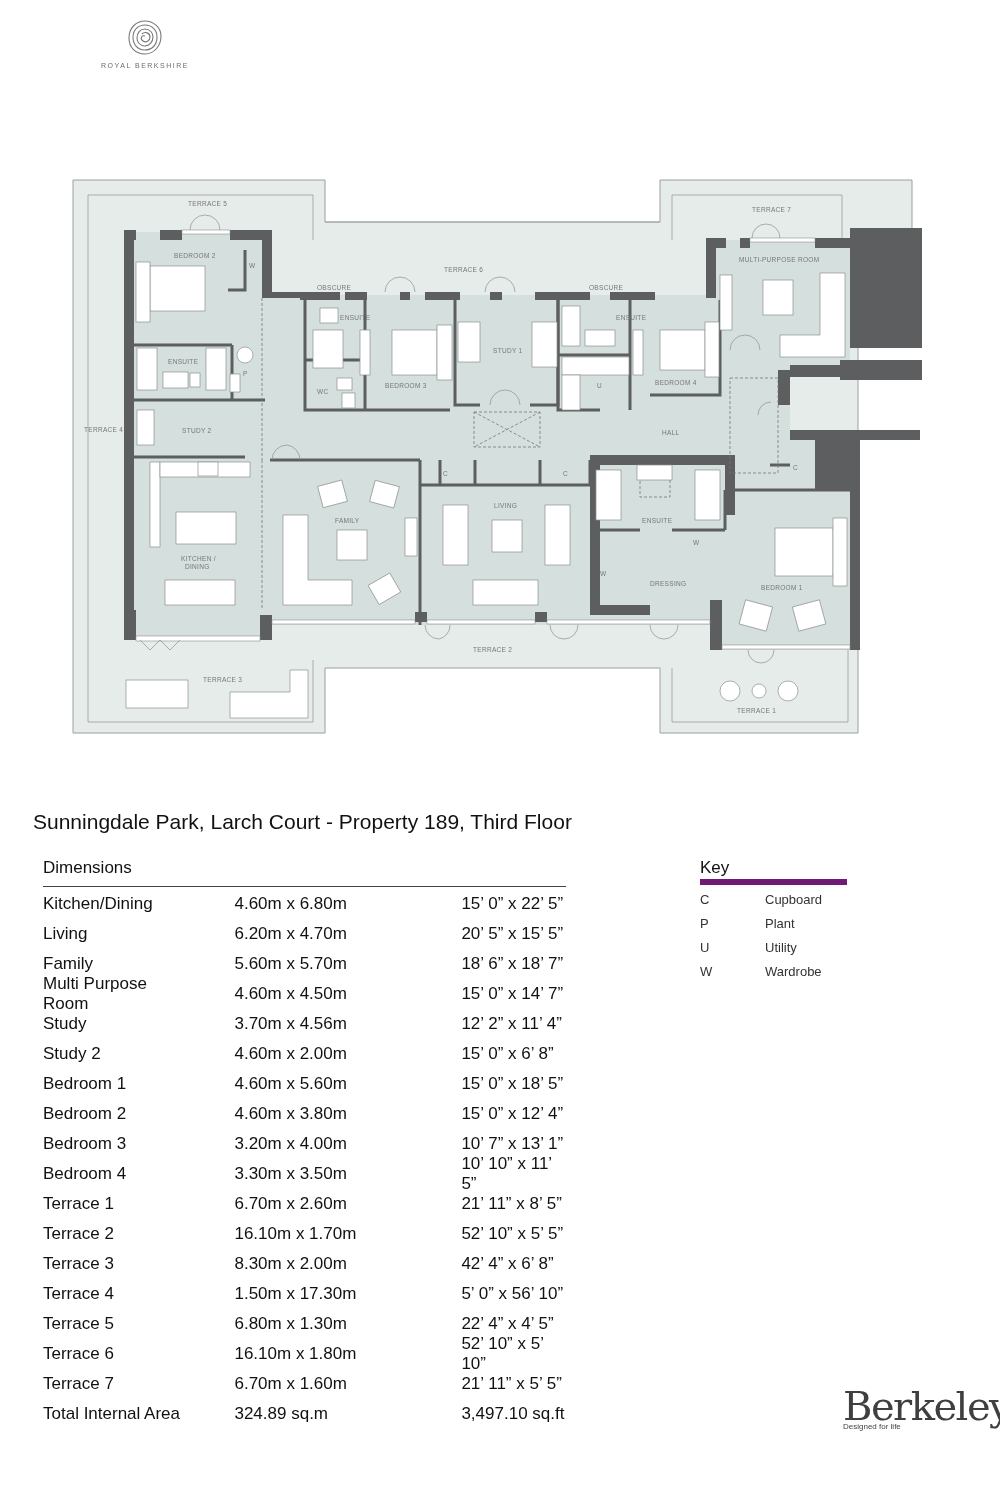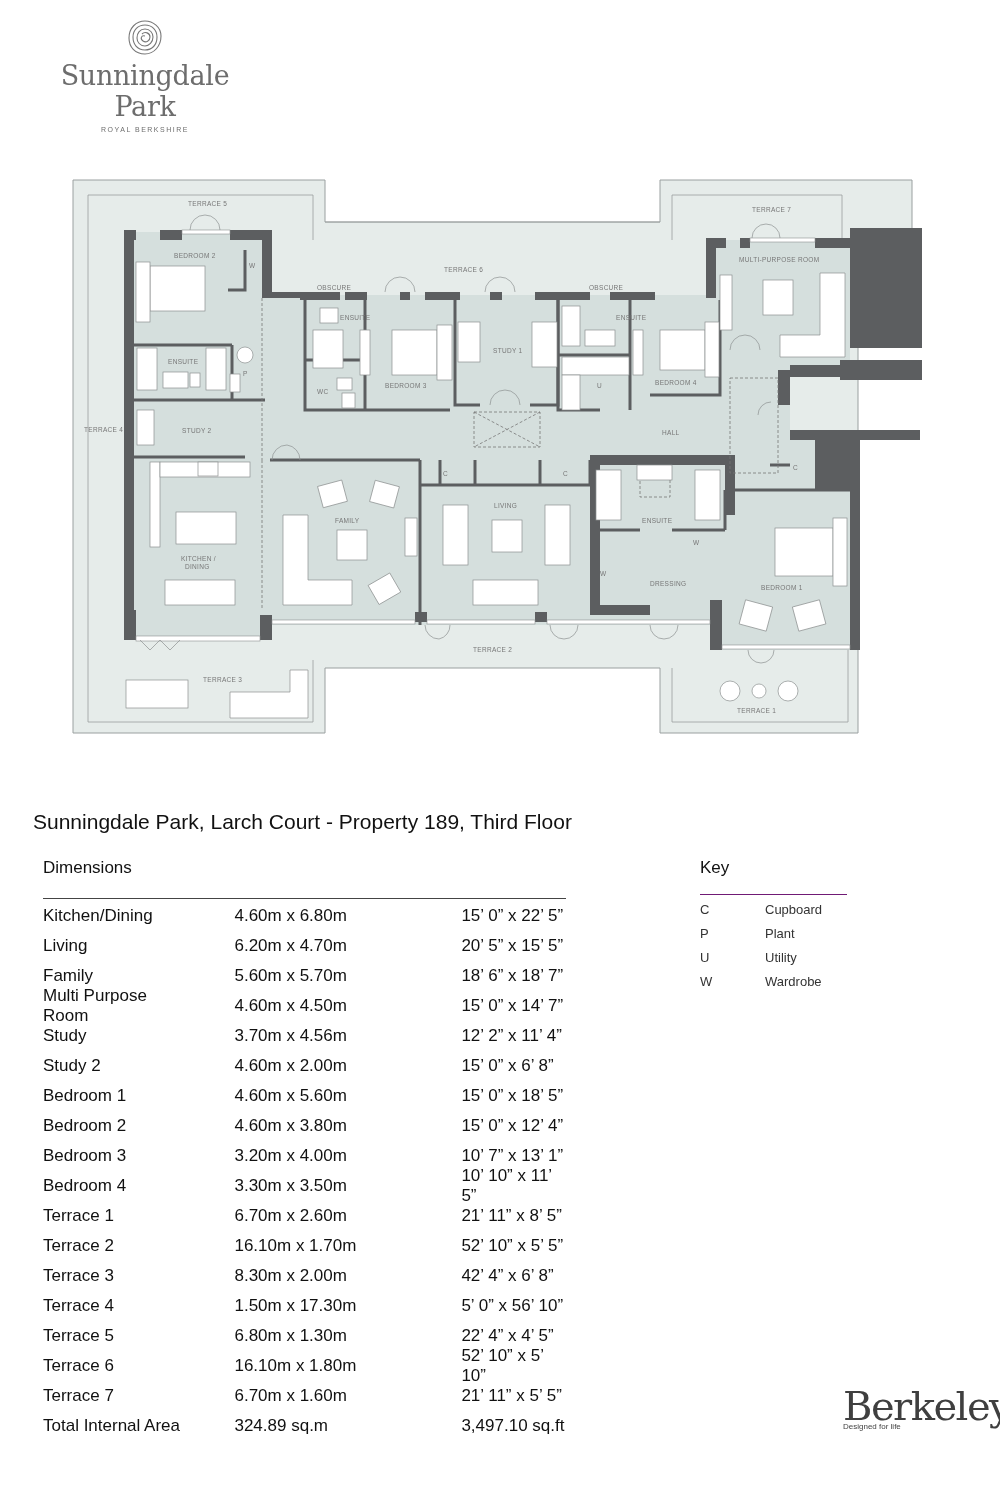--- a/index.html
+++ b/index.html
@@ -8,48 +8,47 @@
   .logo { position: absolute; left: 40px; top: 18px; width: 210px; text-align: center; }
   .logo svg { display: block; margin: 0 auto; }
   .logo-name { font-family: "DejaVu Serif", serif; font-size: 27px; color: #6d6d6d;
                letter-spacing: -0.3px; margin-top: 2px; font-weight: 300; }
   .logo-sub { font-family: "Liberation Sans", sans-serif; font-size: 7px; letter-spacing: 1.5px;
               color: #6d6d6d; margin-top: 4px; }
   .plan { position: absolute; left: 0; top: 170px; width: 1000px; height: 580px; }
   .plan text { font-family: "Liberation Sans", sans-serif; font-size: 6.5px; fill: #777; letter-spacing: 0.3px; }
   .title { position: absolute; left: 33px; top: 810px; font-size: 21px; color: #111; }
   .dims { position: absolute; left: 43px; top: 858px; width: 523px; }
-  .dims-h { font-size: 17px; padding-bottom: 20px; border-bottom: 1px solid #444; }
+  .dims-h { font-size: 17px; padding-bottom: 8px; border-bottom: 1px solid #444; }
   .dim-row { display: flex; height: 30px; align-items: center; font-size: 17px; gap: 48px; }
   .dim-row .c1 { width: 192px; }
   .dim-row .c2 { width: 194px; }
   .dim-row .c3 { width: 140px; margin-left: 34px; }
   .dims .rows { margin-top: 2px; }
   .key { position: absolute; left: 700px; top: 858px; width: 147px; }
-  .key-h { font-size: 17px; padding-bottom: 16px; border-bottom: 1px solid #701a75; }
+  .key-h { font-size: 17px; padding-bottom: 1px; border-bottom: 6px solid #701a75; }
   .key-row { display: flex; height: 24px; align-items: center; font-size: 13px; color: #333; }
   .key-row .k { width: 65px; }
   .key .rows { margin-top: 2px; }
   .berkeley { position: absolute; left: 843px; top: 1390px; }
   .berkeley .b-name { font-family: "DejaVu Serif", serif; font-size: 40px; color: #3f3f3f; letter-spacing: -1.5px; line-height: 32px; }
   .berkeley .b-tag { font-family: "Liberation Sans", sans-serif; font-size: 8px; color: #444; margin-top: 0px; }
 </style>
 </head>
 <body>
 
 <div class="logo">
   <svg width="40" height="40" viewBox="0 0 40 40">
     <g fill="none" stroke="#777" stroke-width="1.1">
       <path d="M20 3 C28 3 36 9 36 18 C36 28 29 36 20 36 C10 36 4 29 4 20 C4 10 11 3 20 3 Z"></path>
       <path d="M20 7 C27 7 32 12 32 19 C32 27 27 32 20 32 C12 32 8 26 8 19 C8 12 13 7 20 7 Z"></path>
       <path d="M20 11 C25 11 28 15 28 19 C28 24 24 28 20 28 C15 28 12 24 12 20 C12 15 15 11 20 11 Z"></path>
       <path d="M17 16 C20 13 25 15 25 19 C25 23 21 25 18 23 C15 21 16 17 20 18"></path>
     </g>
   </svg>
-  <div class="logo-name">Sunningdale Park</div>
   <div class="logo-sub">ROYAL BERKSHIRE</div>
 </div>
 
 <svg class="plan" viewBox="0 170 1000 580" width="1000" height="580">
 
   <g fill="#e6ecea" stroke="#9aa0a0" stroke-width="1">
     <path d="M73 180 L325 180 L325 222 L660 222 L660 180 L912 180 L912 240 L858 240 L858 650 L858 733 L660 733 L660 668 L325 668 L325 733 L73 733 Z"></path>
   </g>
   <g fill="none" stroke="#9aa0a0" stroke-width="0.8">
     <path d="M88 195 L313 195 L313 240"></path>

